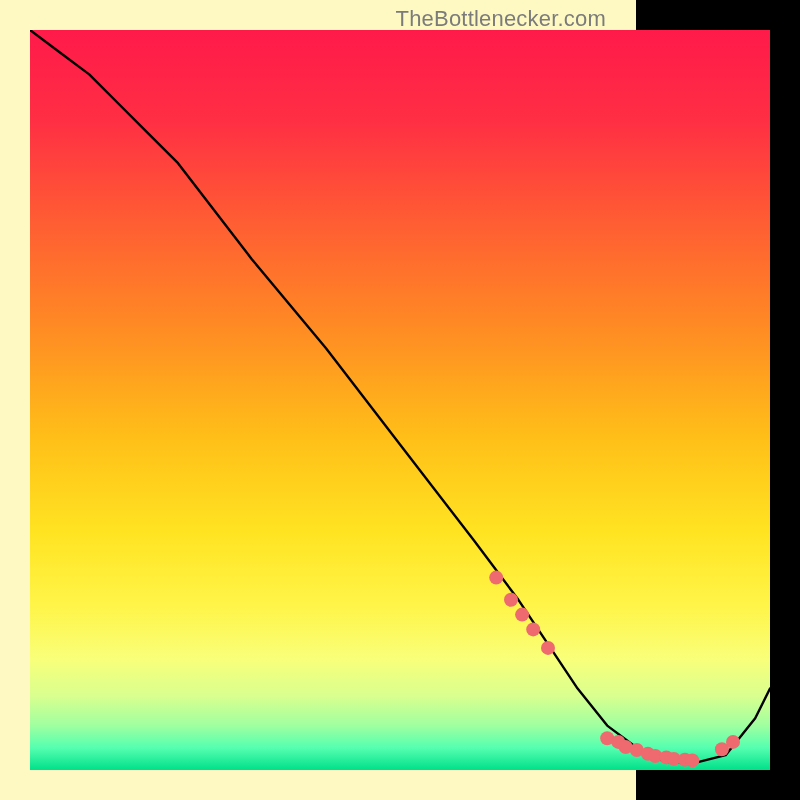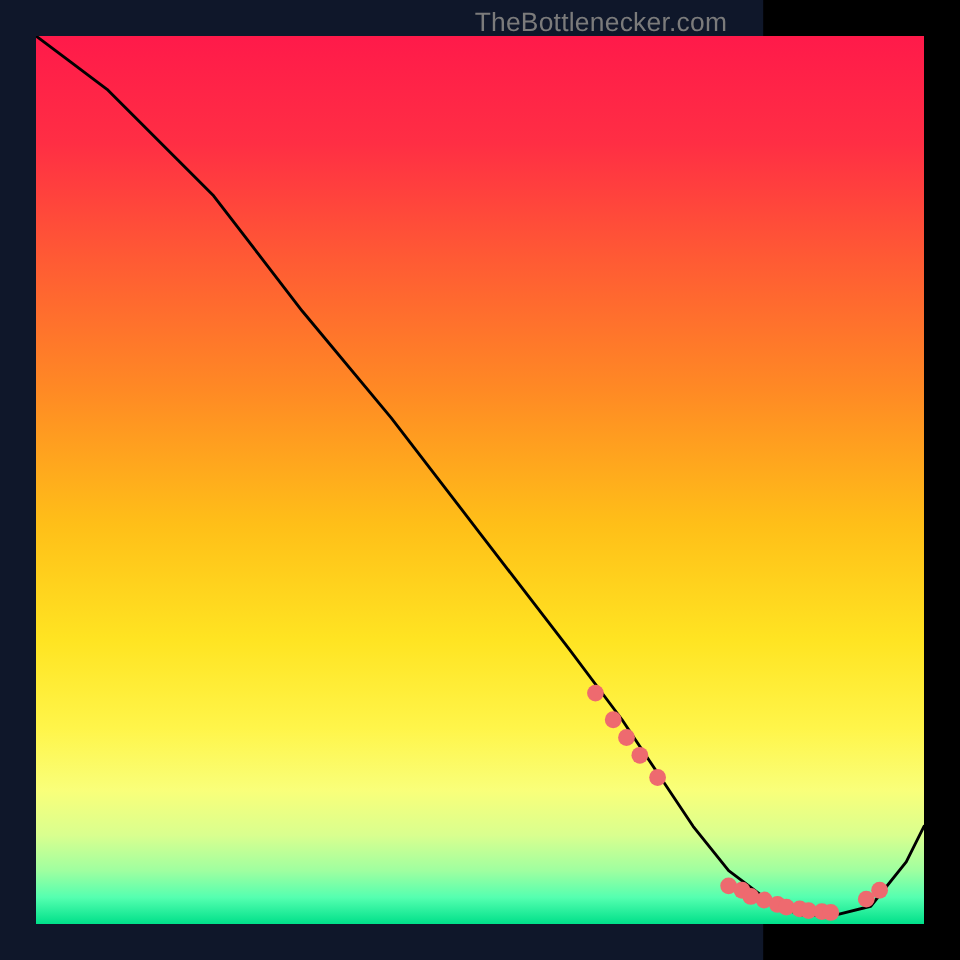--- a/index.html
+++ b/index.html
@@ -8,21 +8,21 @@
     width: 800px;
     height: 800px;
     background: #000;
     overflow: hidden;
     font-family: Arial, Helvetica, sans-serif;
   }
   .stage {
     position: relative;
     width: 636px;
     height: 800px;
-    background: #0f172a;
+    background: #fef9c3;
   }
   .plot-area {
     position: absolute;
     left: 30px;
     top: 30px;
     width: 740px;
     height: 740px;
   }
   .gradient-bg {
     position: absolute;

